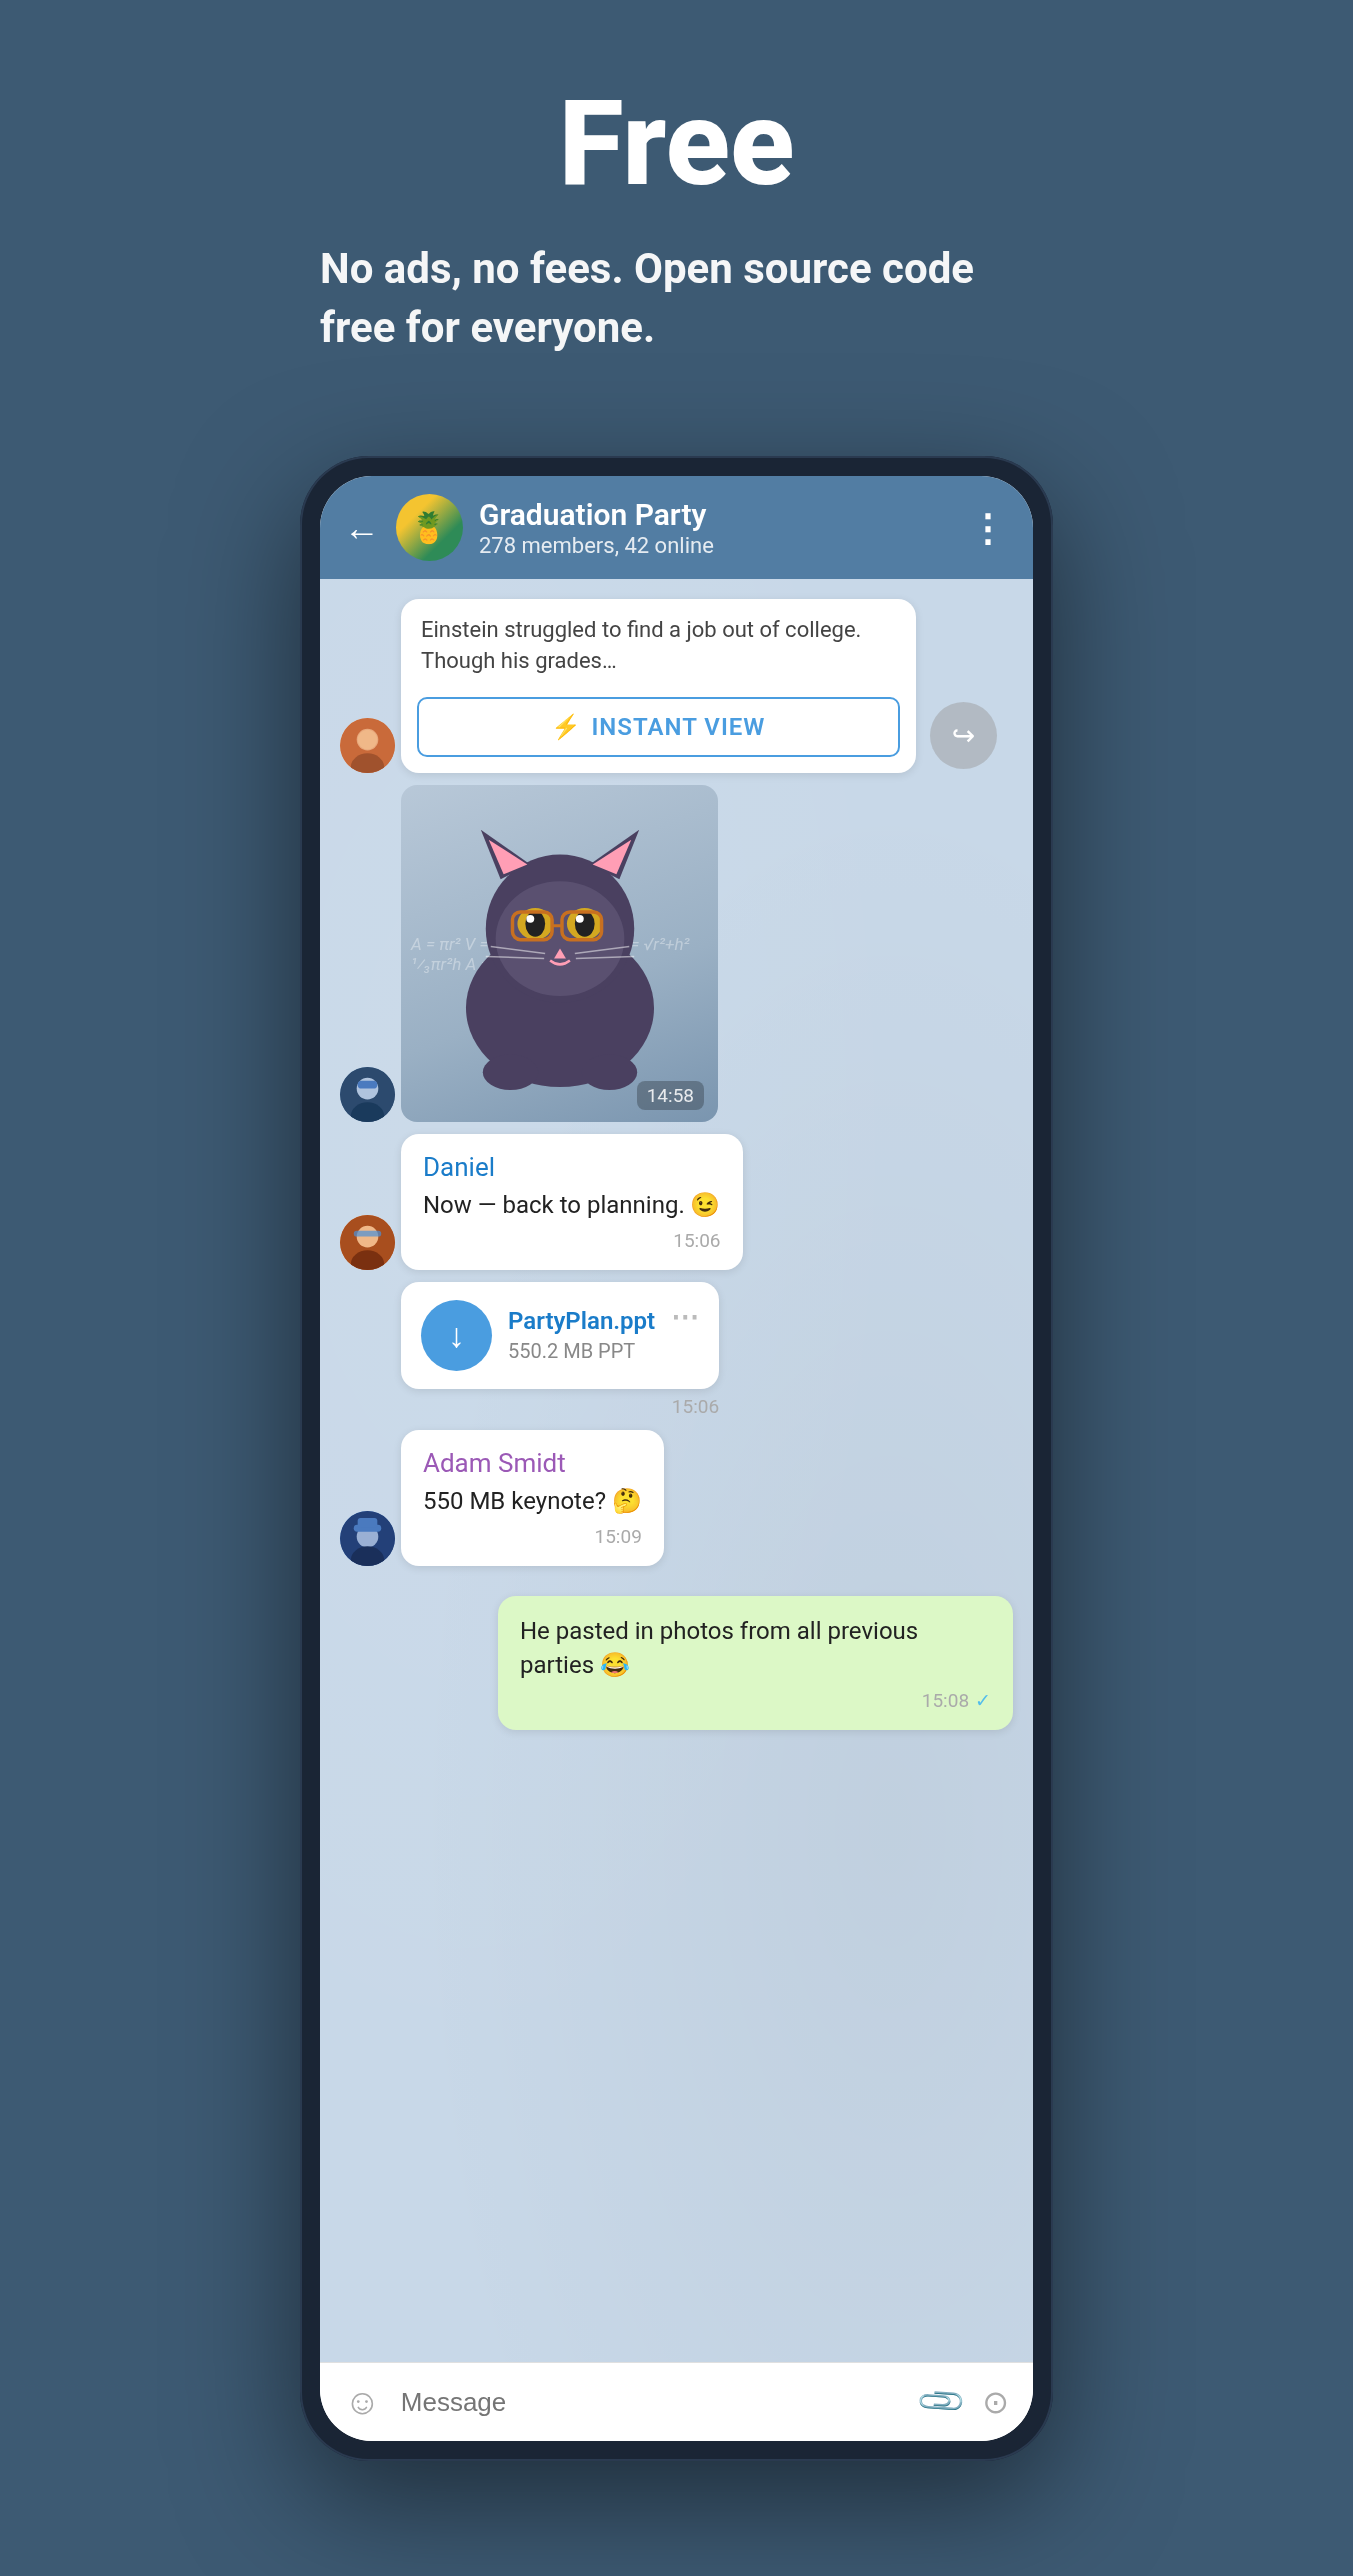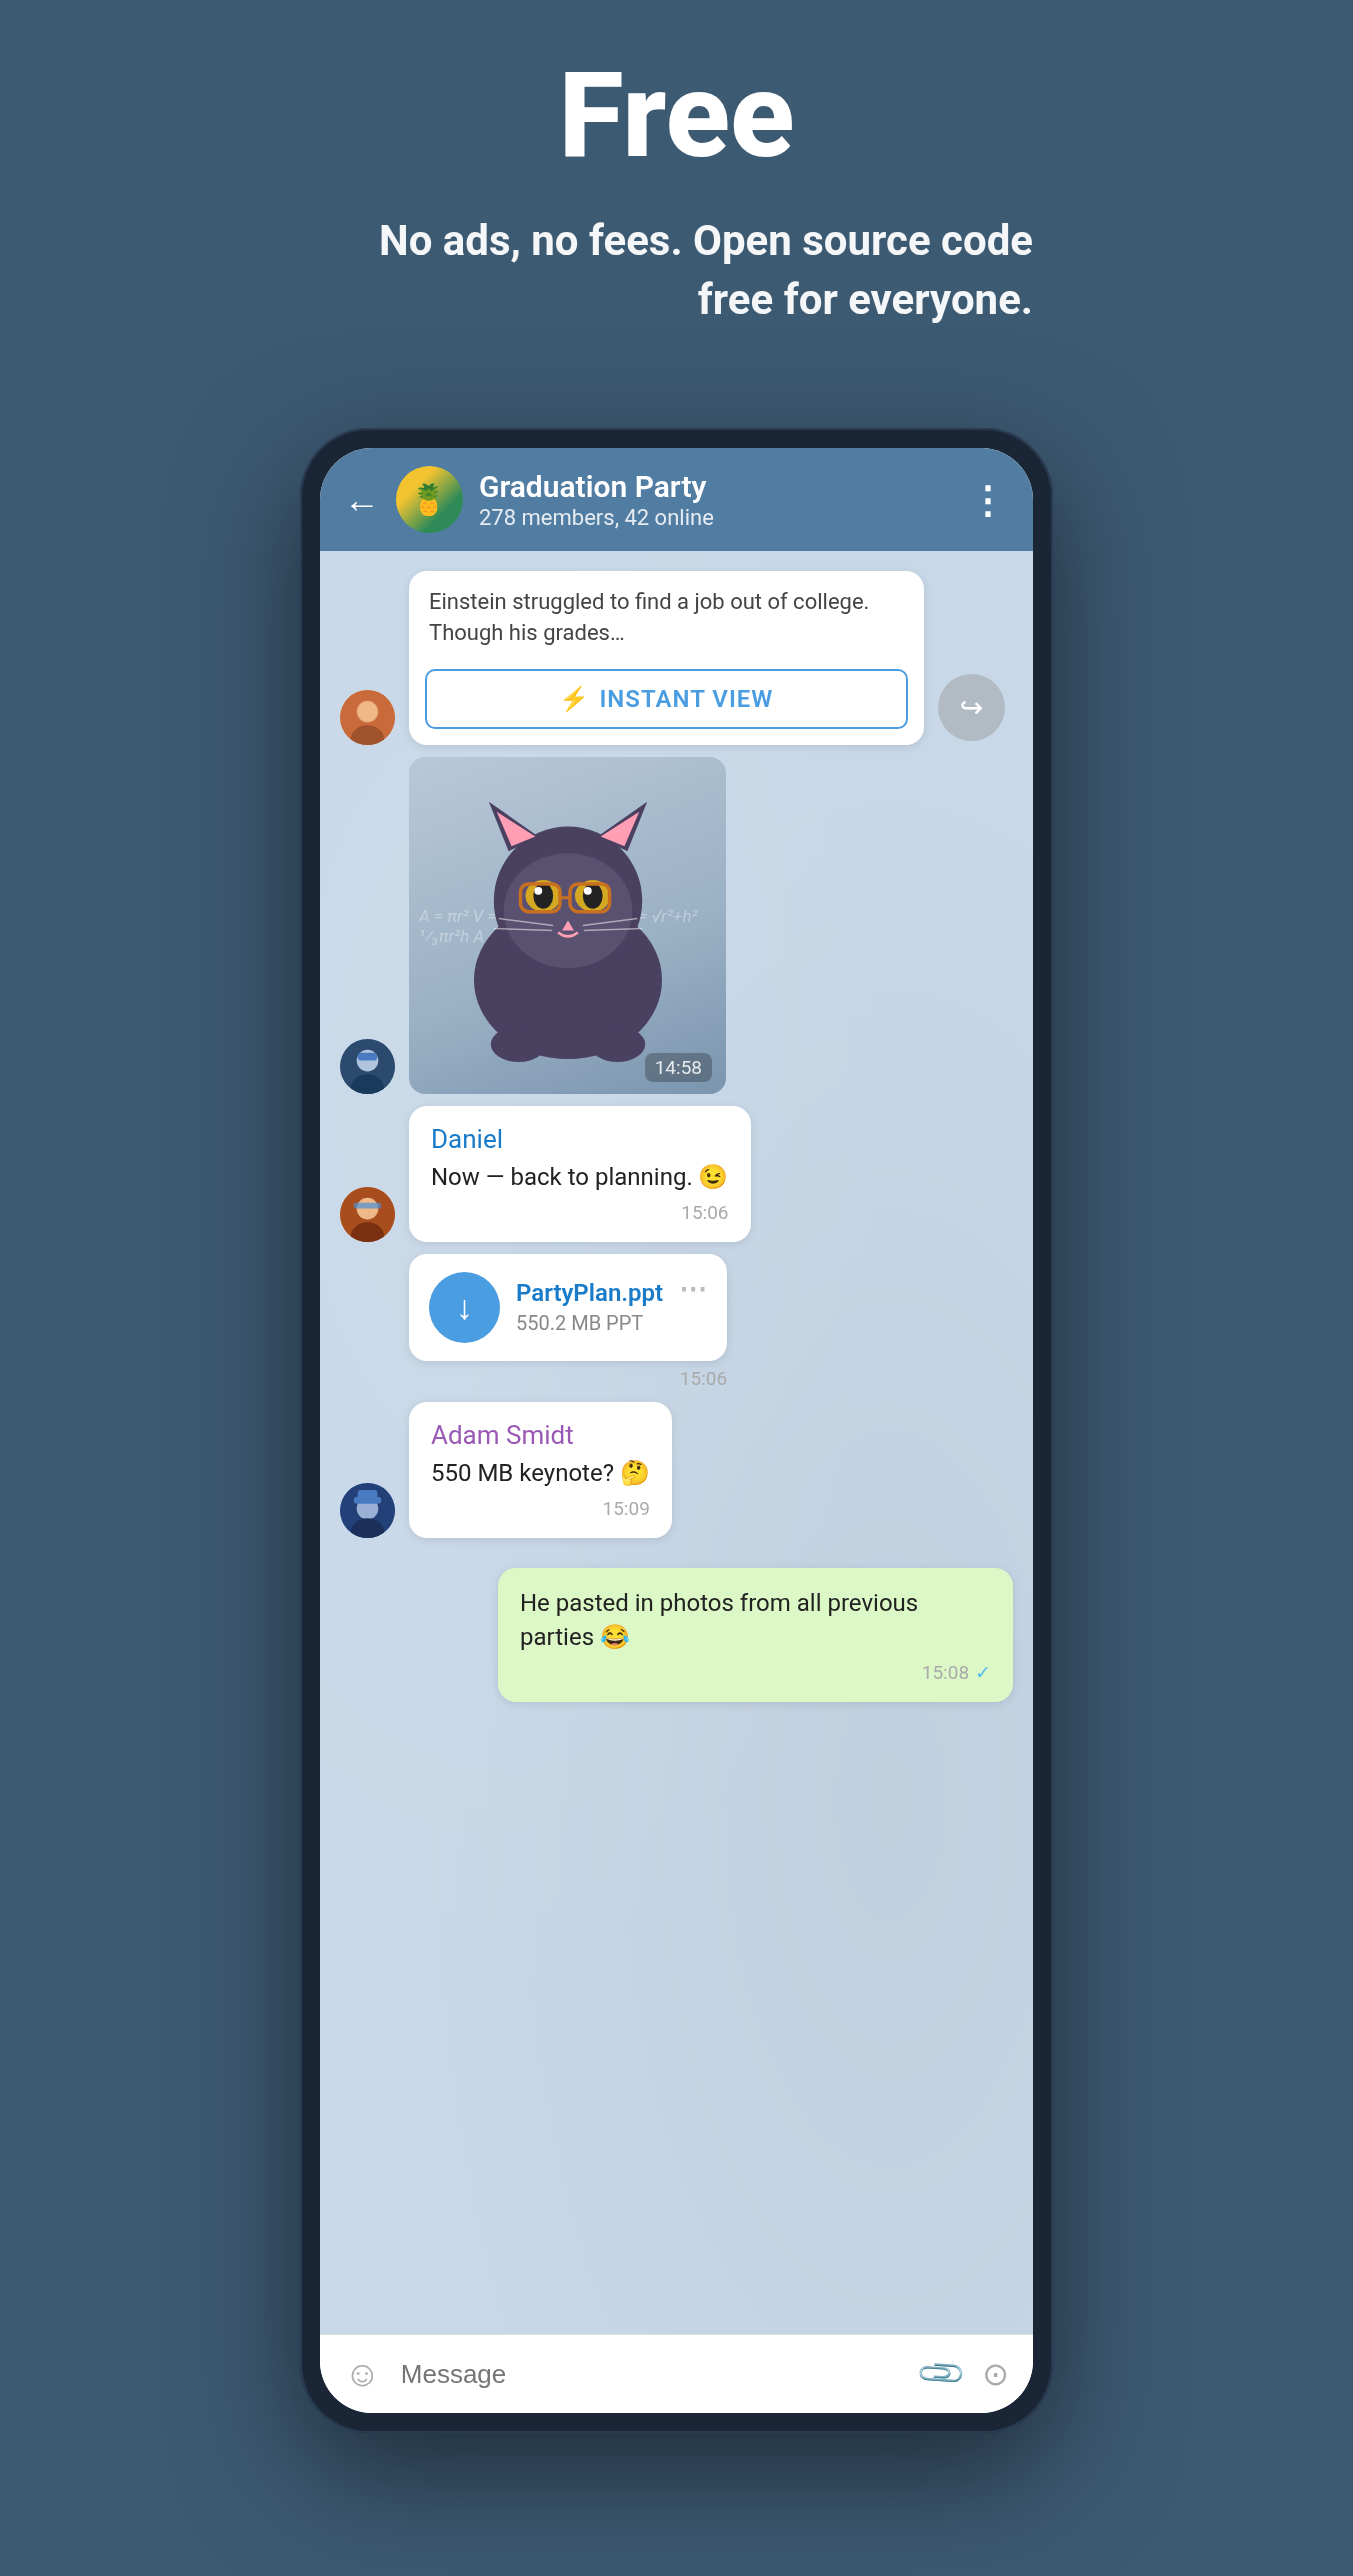--- a/index.html
+++ b/index.html
@@ -13,23 +13,23 @@
       align-items: center;
       overflow-x: hidden;
     }
 
     
     .hero {
       width: 100%;
       display: flex;
       flex-direction: column;
       align-items: center;
-      padding: 51px 40px 59px;
-      color: white;
-      text-align: right;
+      padding: 79px 40px 59px;
+      color: white;
+      text-align: left;
     }
     .hero-title {
       font-size: 119px;
       font-weight: 800;
       line-height: 1.1;
       margin-bottom: 30px;
     }
     .hero-subtitle {
       font-size: 42px;
       font-weight: 700;
@@ -112,21 +112,21 @@
       gap: 12px;
       background-image: 
         radial-gradient(ellipse at 20% 30%, rgba(255,255,255,0.06) 0%, transparent 60%),
         radial-gradient(ellipse at 80% 70%, rgba(0,0,0,0.04) 0%, transparent 60%);
     }
 
     
     .msg-row {
       display: flex;
       align-items: flex-end;
-      gap: 14px;
+      gap: 6px;
     }
     .msg-row.outgoing {
       flex-direction: row-reverse;
     }
     .user-avatar {
       width: 55px;
       height: 55px;
       border-radius: 50%;
       flex-shrink: 0;
       overflow: hidden;

